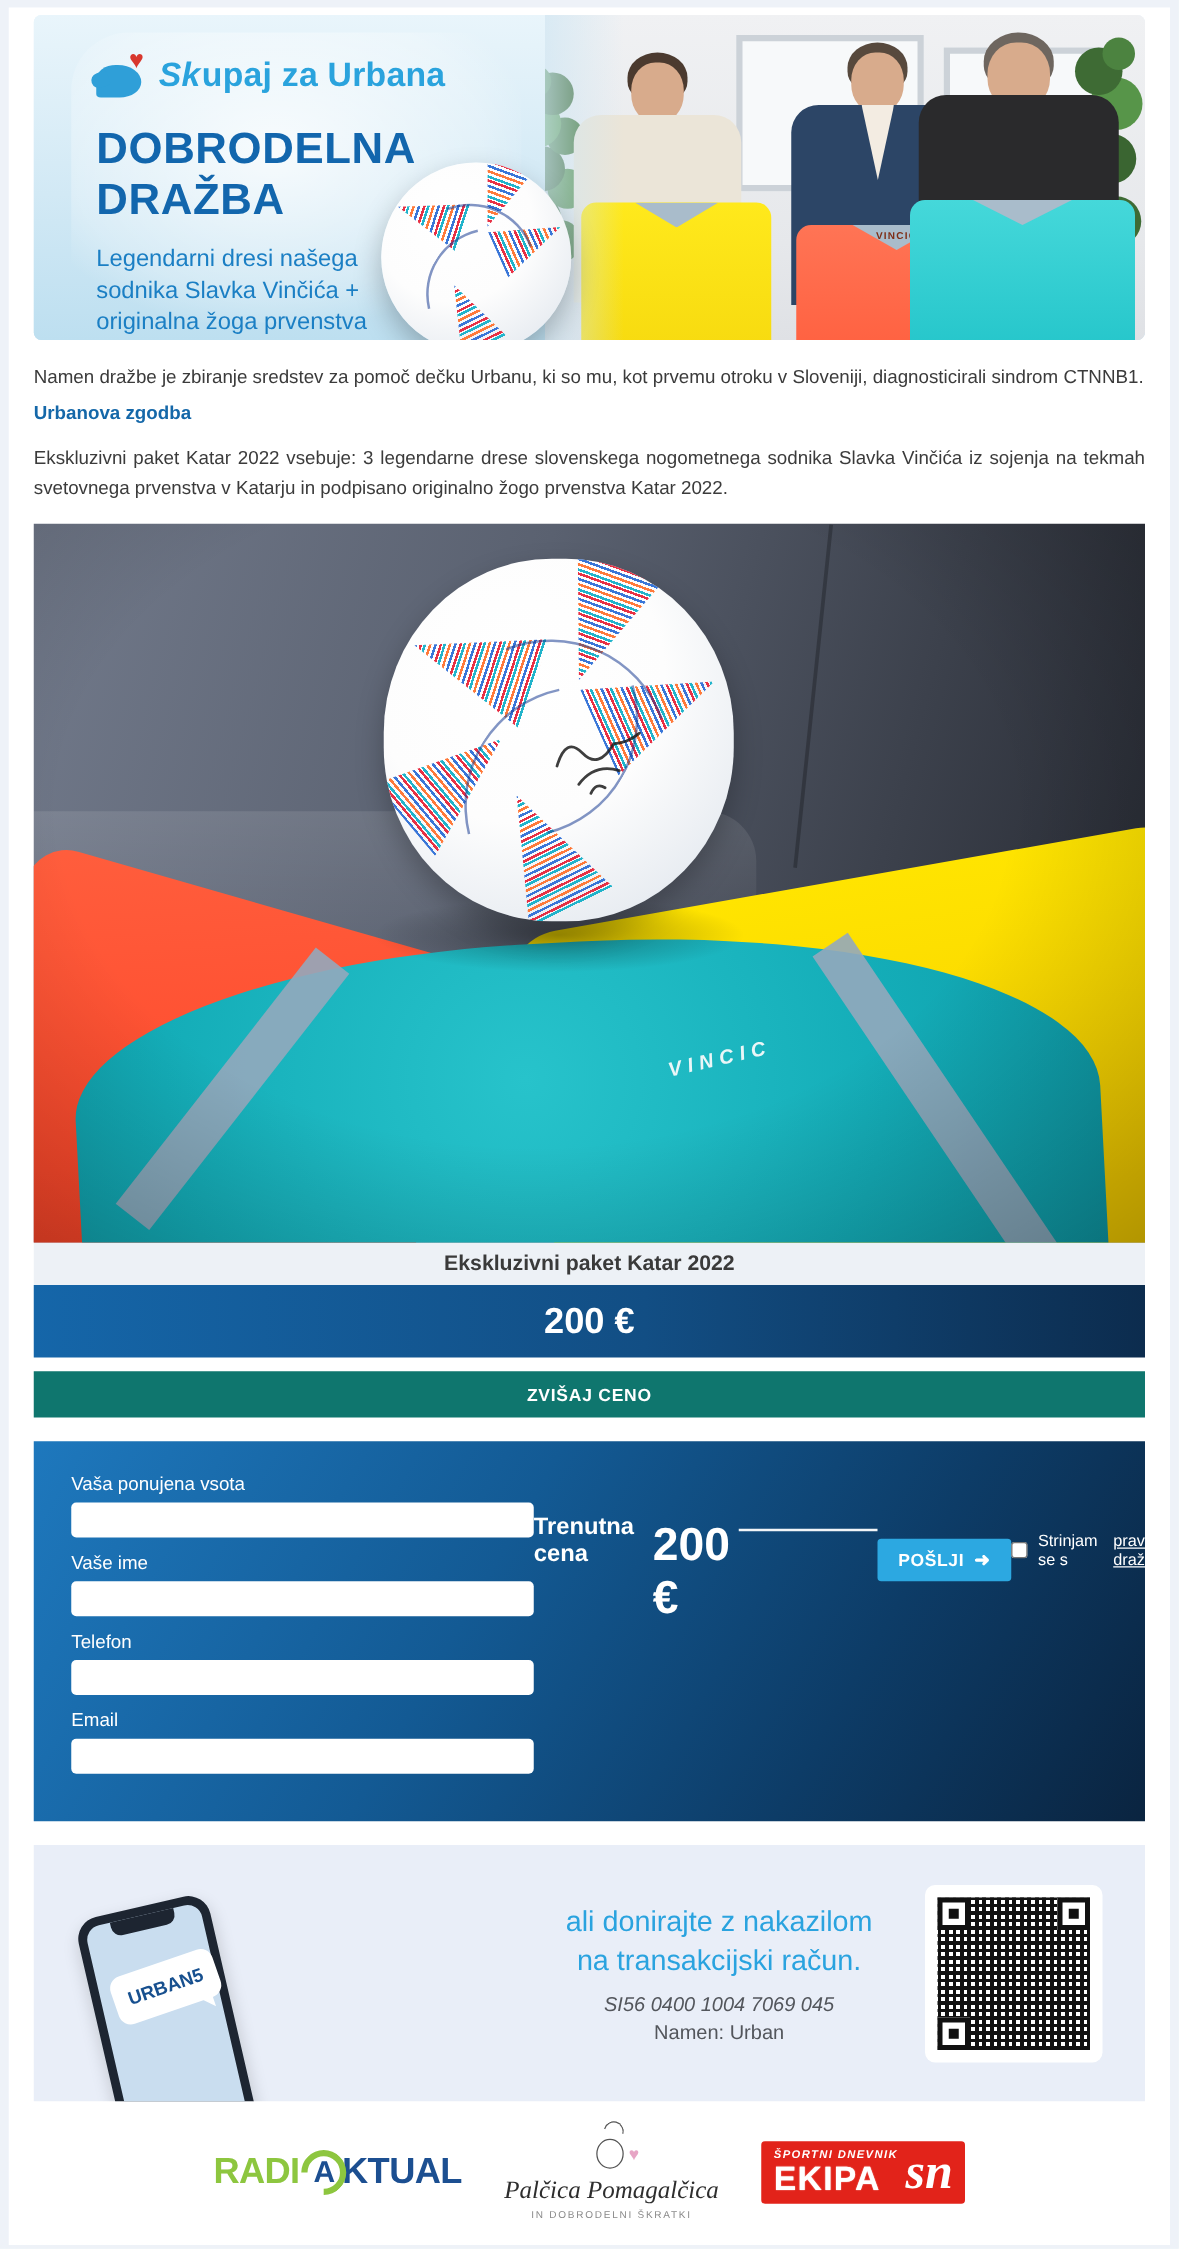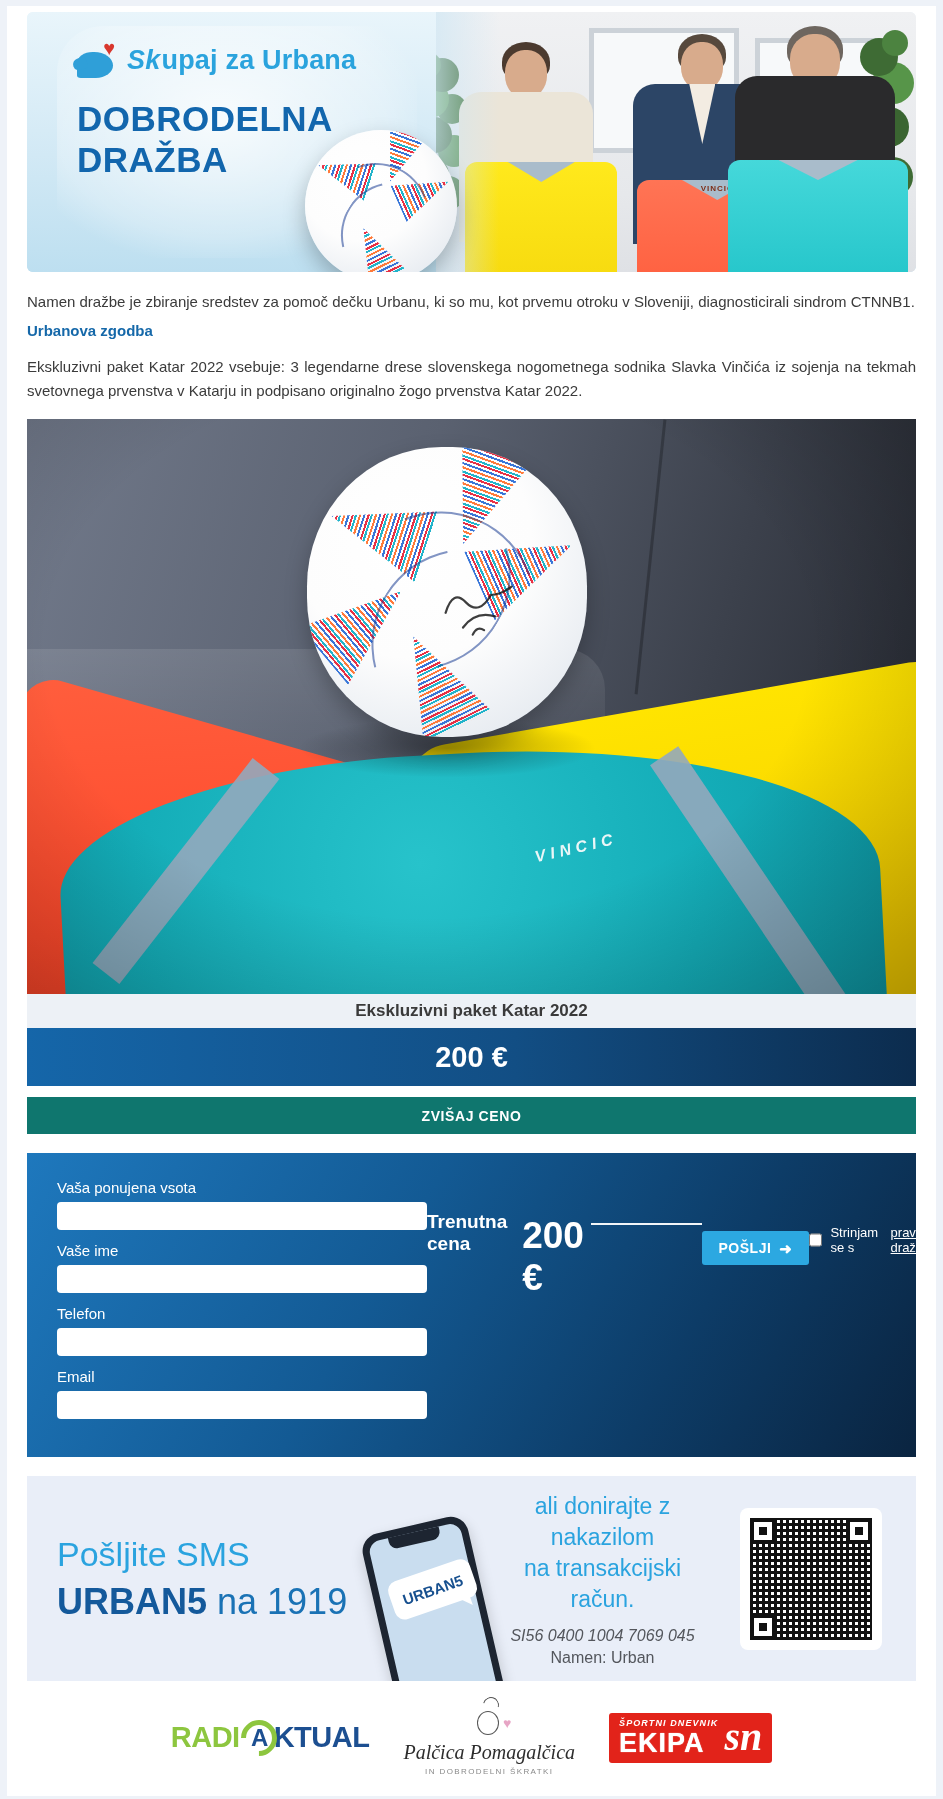--- a/index.html
+++ b/index.html
@@ -243,20 +243,23 @@
         <div class="banner-inner">
           <div class="logo-row">
             <div class="logo-icon">
               <div class="logo-hand"></div>
               <div class="logo-heart">♥</div>
             </div>
             <div class="logo-text"><span class="logo-sk">Sk</span><span>upaj za Urbana</span></div>
           </div>
           <div class="banner-title pre">DOBRODELNA
 DRAŽBA</div>
+          <div class="banner-sub pre">Legendarni dresi našega
+sodnika Slavka Vinčića +
+originalna žoga prvenstva</div>
         </div>
       </div>
       <div class="ball ball-sm">
         <div class="patch pa1"></div>
         <div class="patch pa2"></div>
         <div class="patch pa3"></div>
         <div class="patch pa4"></div>
         <div class="seam s1"></div>
         <div class="seam s2"></div>
       </div>
@@ -323,26 +326,20 @@
         <label class="consent">
           <input type="checkbox" style="">
           <span>Strinjam se s</span>
           <span class="consent-link">pravili dražbe</span>
         </label>
       </div>
     </div>
 
     
     <div class="sms">
-      <div class="sms-left">
-        <div class="sms-headline">Pošljite SMS</div>
-        <div class="sms-line2">
-          <span class="sms-keyword">URBAN5</span><span class="sms-rest">na 1919</span>
-        </div>
-      </div>
       <div class="phone-wrap">
         <div class="phone">
           <div class="phone-screen">
             <div class="bubble">URBAN5</div>
           </div>
           <div class="phone-notch"></div>
         </div>
       </div>
       <div class="sms-right">
         <div class="donate-col">

